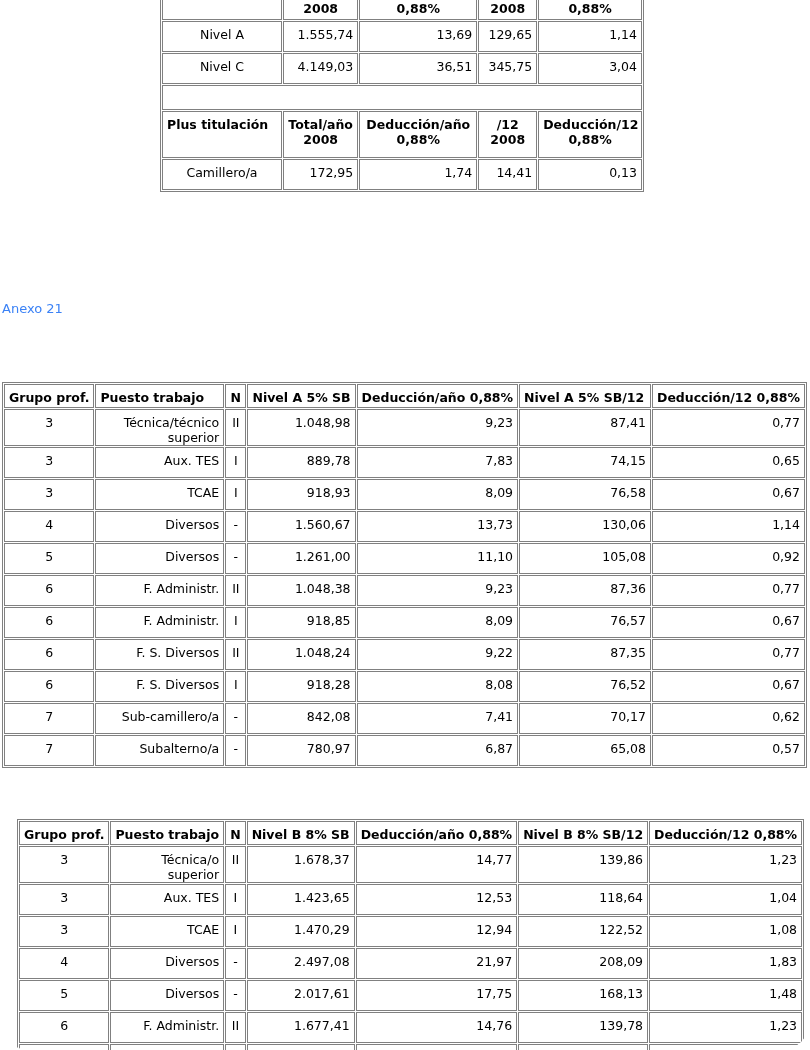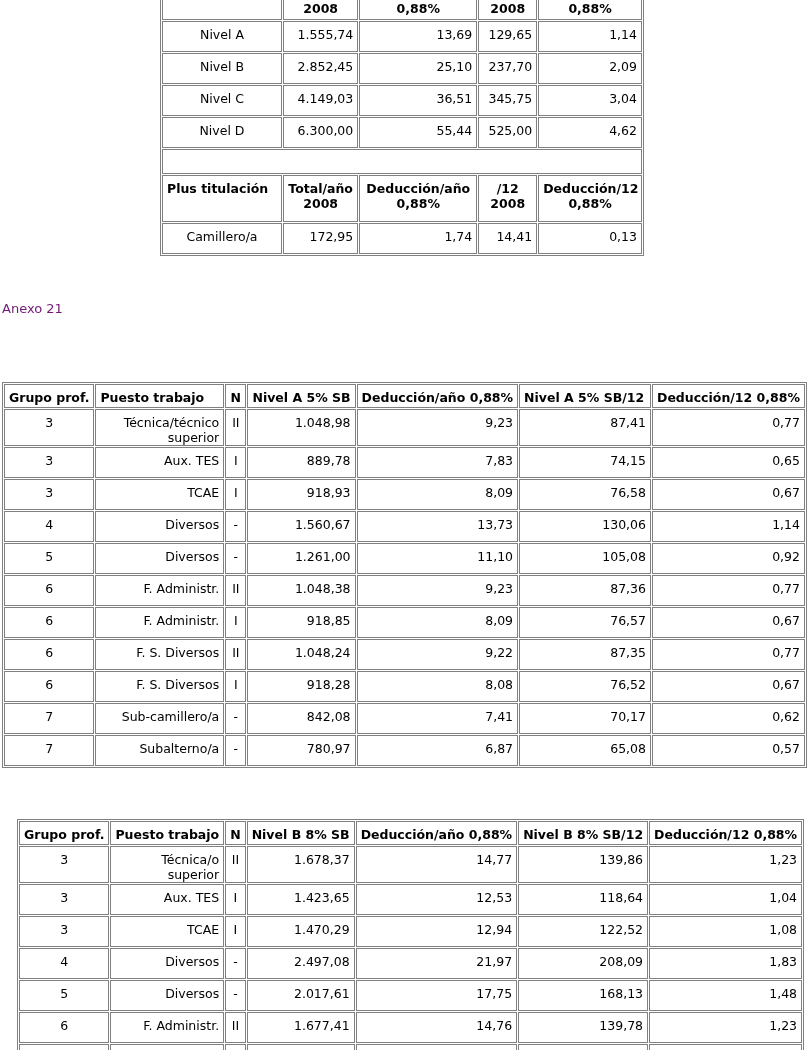--- a/index.html
+++ b/index.html
@@ -3,21 +3,21 @@
 <meta charset="utf-8">
 <style>
   html, body { margin: 0; padding: 0; }
   body {
     width: 810px; height: 1050px;
     background: #ffffff;
     font-family: "DejaVu Sans", "Liberation Sans", sans-serif;
     color: #000000;
     overflow: hidden;
   }
-  #page { position: relative; width: 810px; height: 1050px; overflow: hidden; }
+  #page { position: relative; width: 810px; height: 1050px; overflow: hidden; border-radius: 29px; }
 
   table.doc-table {
     border-collapse: separate;
     border-spacing: 1px;
     border: 1px solid #808080;
     background: #ffffff;
     font-family: "DejaVu Sans", "Liberation Sans", sans-serif;
     font-size: 12.5px;
     line-height: 15px;
     color: #000000;
@@ -43,21 +43,21 @@
 
   
   #nivel-a-wrap { position: absolute; left: 2px; top: 382px; }
   #nivel-b-wrap { position: absolute; left: 17px; top: 819px; }
   table.nivel-table th { text-align: left; white-space: nowrap; height: 17px; }
   table.nivel-table th:nth-child(3), table.nivel-table td:nth-child(3) { text-align: center; }
   #nivel-a-table { width: 805px; }
   #nivel-b-table { width: 768px; }
 
   
-  .annex-text { position: absolute; left: 2px; font-size: 13px; color: #701a75; white-space: nowrap; }
+  .annex-text { position: absolute; left: 2px; font-size: 13px; color: #3b82f6; white-space: nowrap; }
   #annex-title { top: 301px; }
   #annex-subtitle { top: 328px; }
 </style>
 </head>
 <body>
 
 <div id="page">
 
   <div id="summary-wrap">
     <table id="summary-table" class="doc-table">
@@ -79,39 +79,25 @@
         </thead>
       <tbody>
           <tr>
             <td>Nivel A</td>
             <td>1.555,74</td>
             <td>13,69</td>
             <td>129,65</td>
             <td>1,14</td>
           </tr>
           <tr>
-            <td>Nivel B</td>
-            <td>2.852,45</td>
-            <td>25,10</td>
-            <td>237,70</td>
-            <td>2,09</td>
-          </tr>
-          <tr>
             <td>Nivel C</td>
             <td>4.149,03</td>
             <td>36,51</td>
             <td>345,75</td>
             <td>3,04</td>
-          </tr>
-          <tr>
-            <td>Nivel D</td>
-            <td>6.300,00</td>
-            <td>55,44</td>
-            <td>525,00</td>
-            <td>4,62</td>
           </tr>
         </tbody>
       <tbody>
         <tr class="spacer">
             <td colspan="5"></td>
           </tr>
       </tbody>
       <tbody class="plus-head">
           <tr>
             <th>Plus titulación</th>

